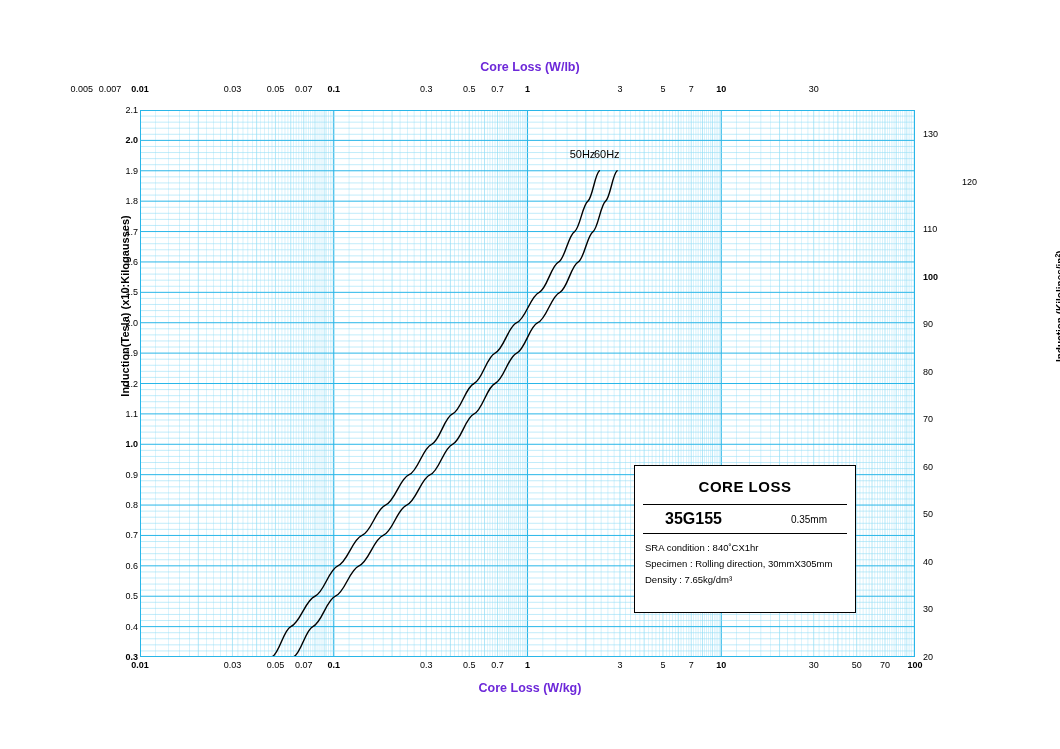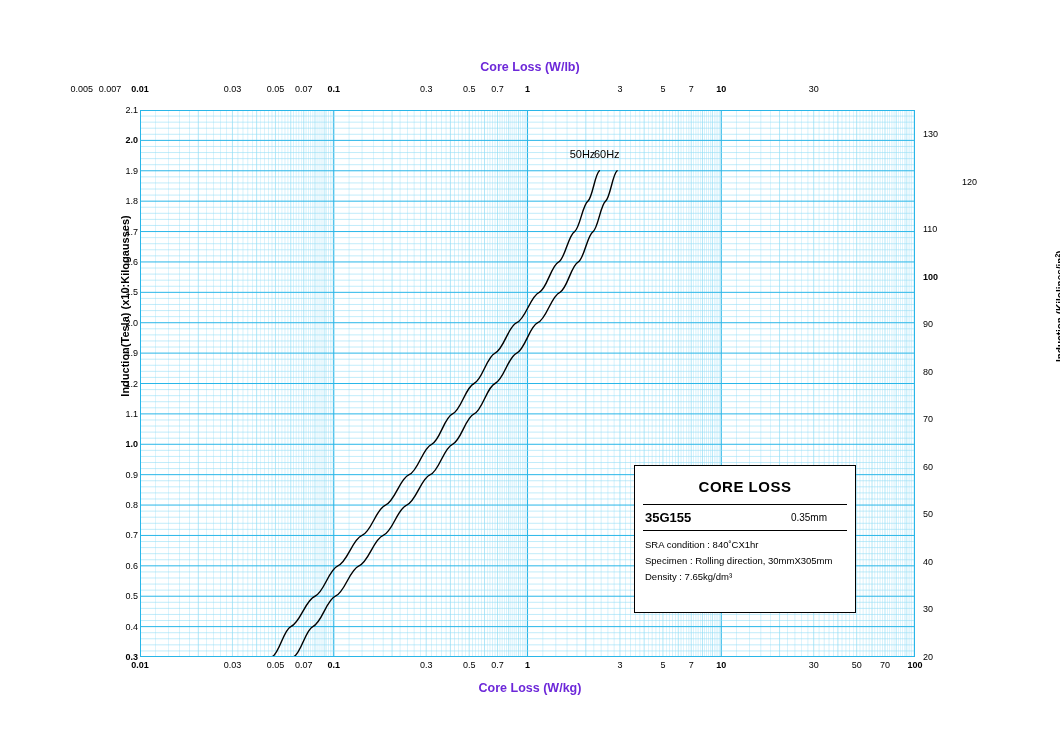--- a/index.html
+++ b/index.html
@@ -50,21 +50,21 @@
   }
   #infobox .ttl{
     text-align:center;font-size:15px;font-weight:bold;letter-spacing:.5px;
     margin-top:12px;color:#000;
   }
   #infobox .sep{height:1px;background:#000;margin:9px 8px 0 8px;}
   #infobox .gradeline{
     display:flex;justify-content:space-between;align-items:center;
     padding:5px 10px 4px 10px;
   }
-  #infobox .grade{font-size:13px;font-weight:bold;color:#000;}
+  #infobox .grade{font-size:16px;font-weight:bold;color:#000;margin-left:20px;}
   #infobox .thick{font-size:10px;color:#000;padding-right:18px;}
   #infobox .sep2{height:1px;background:#000;margin:1px 8px 6px 8px;}
   #infobox .note{font-size:9.5px;color:#000;padding:1px 0 1px 10px;line-height:1.45;}
 
   
   .curvelbl{position:absolute;font-size:11px;color:#000;}
 </style>
 </head>
 <body>
 

